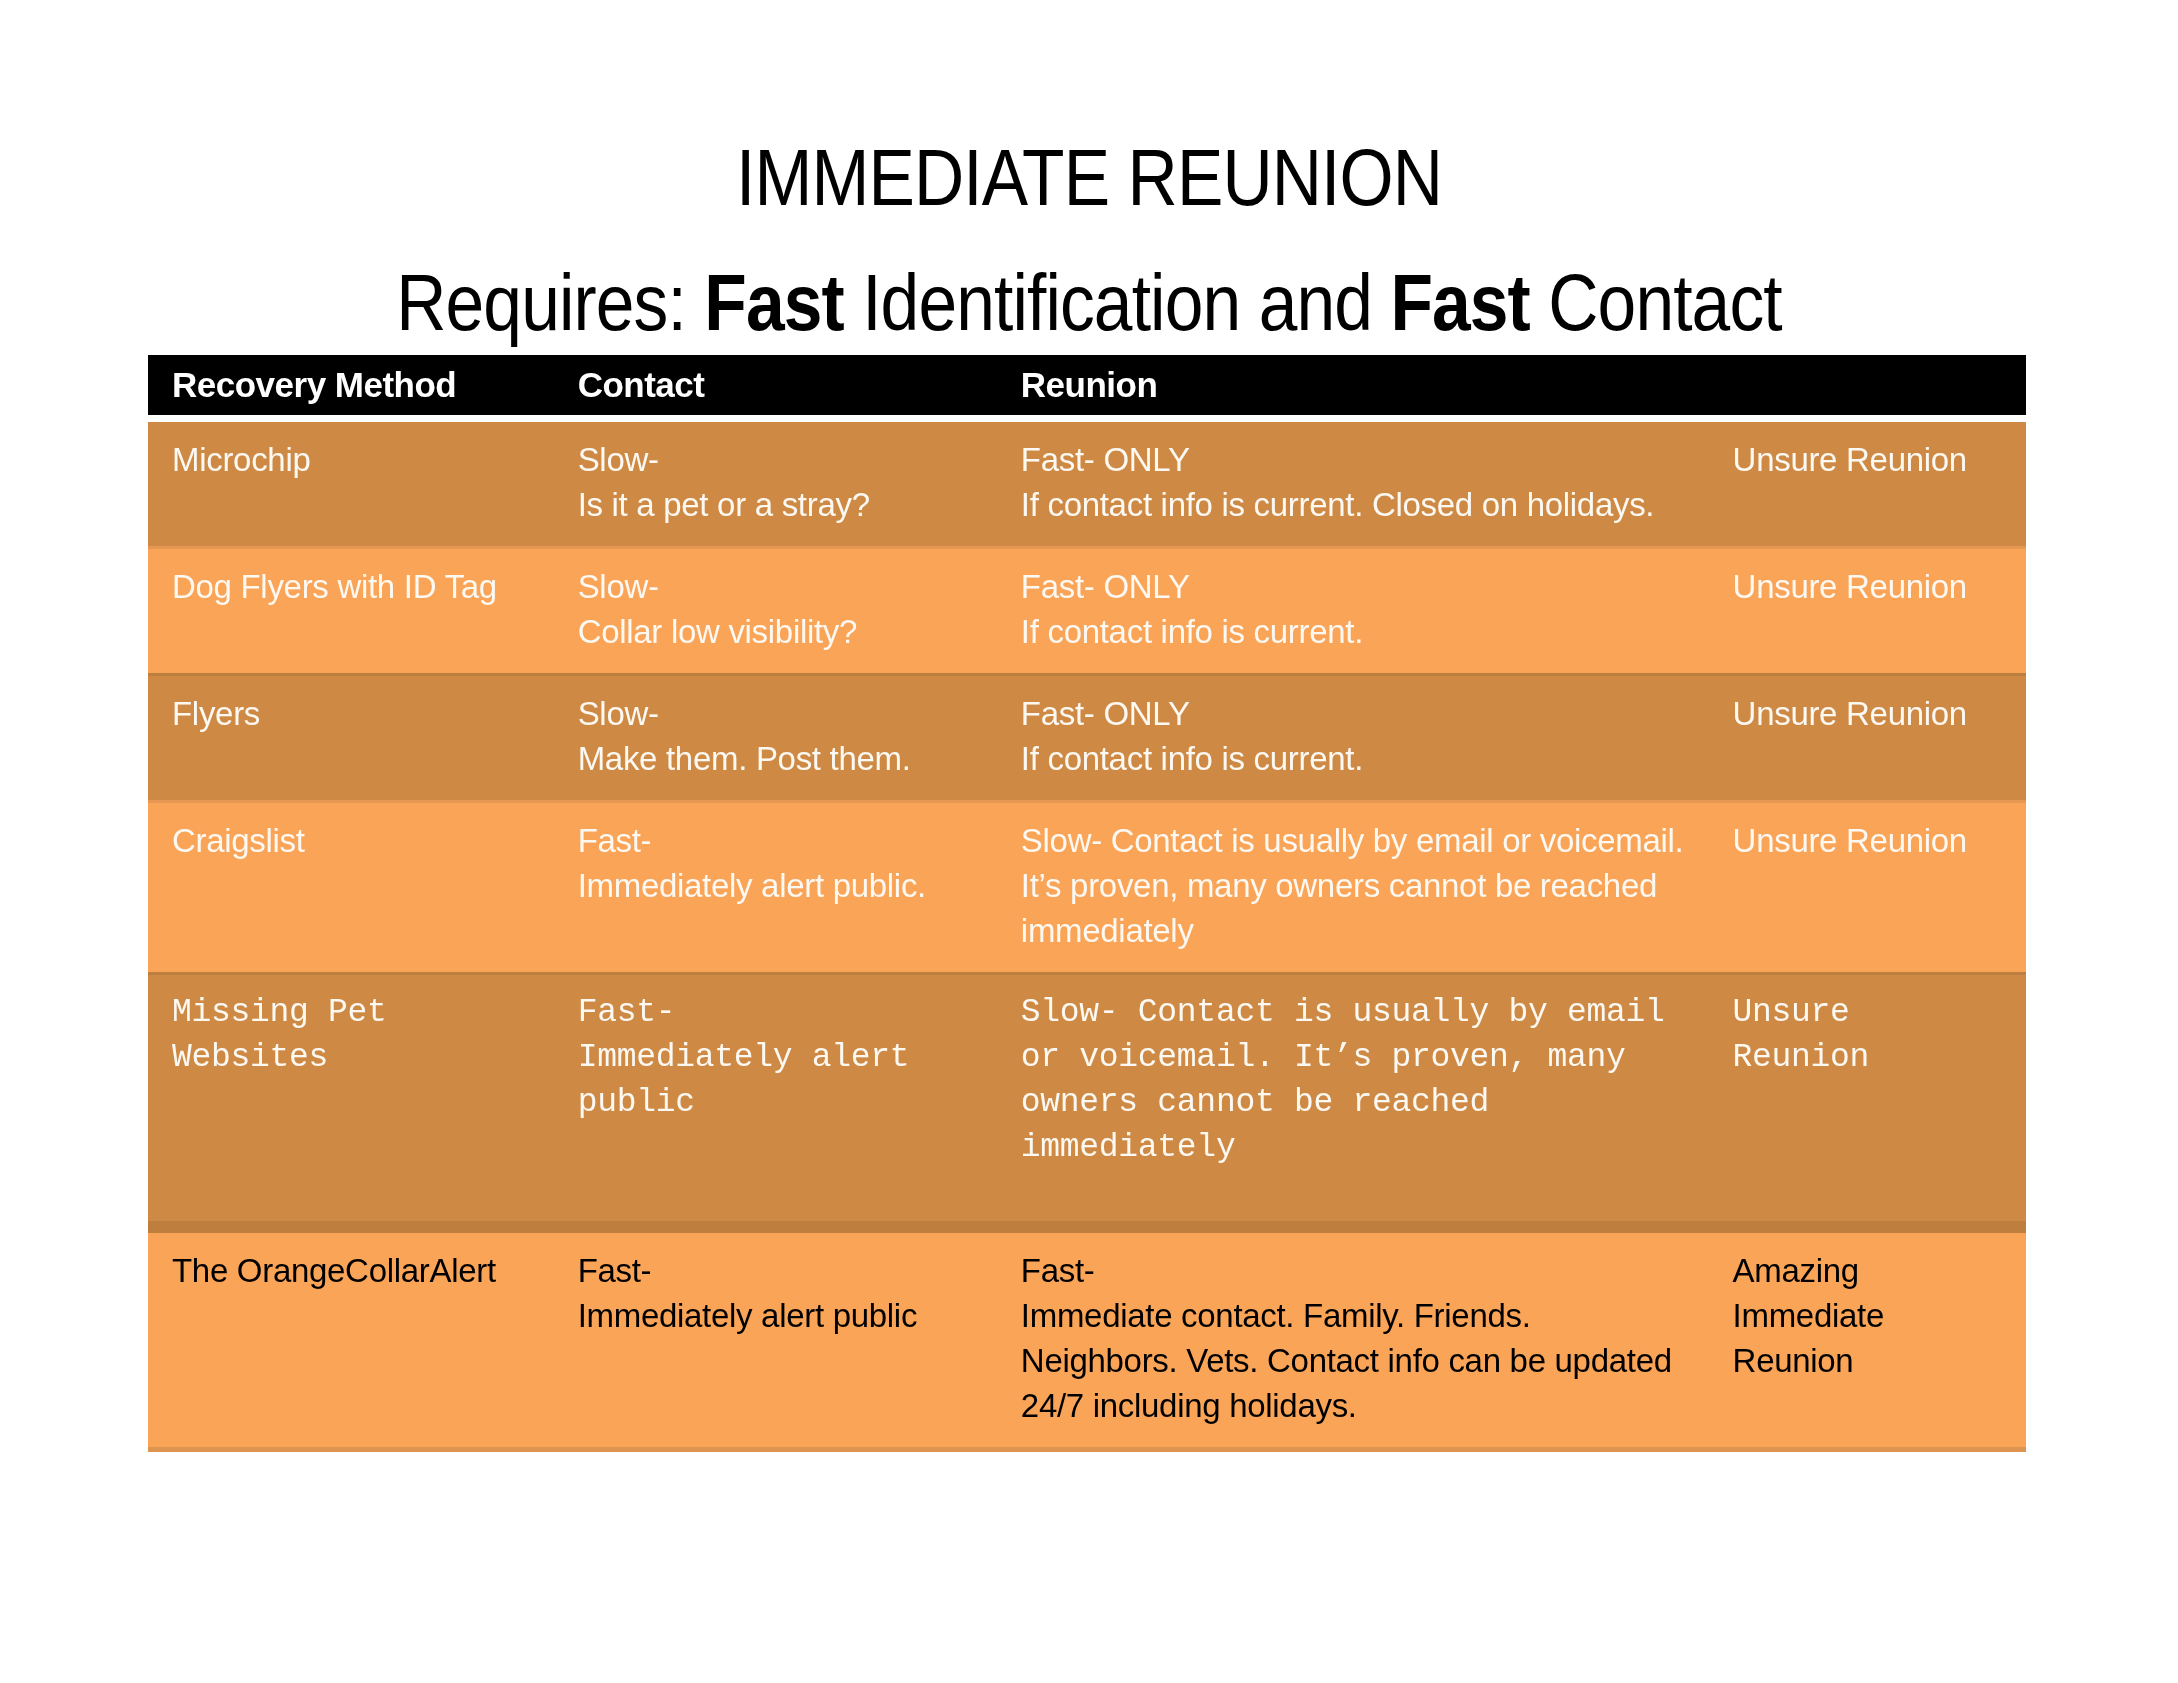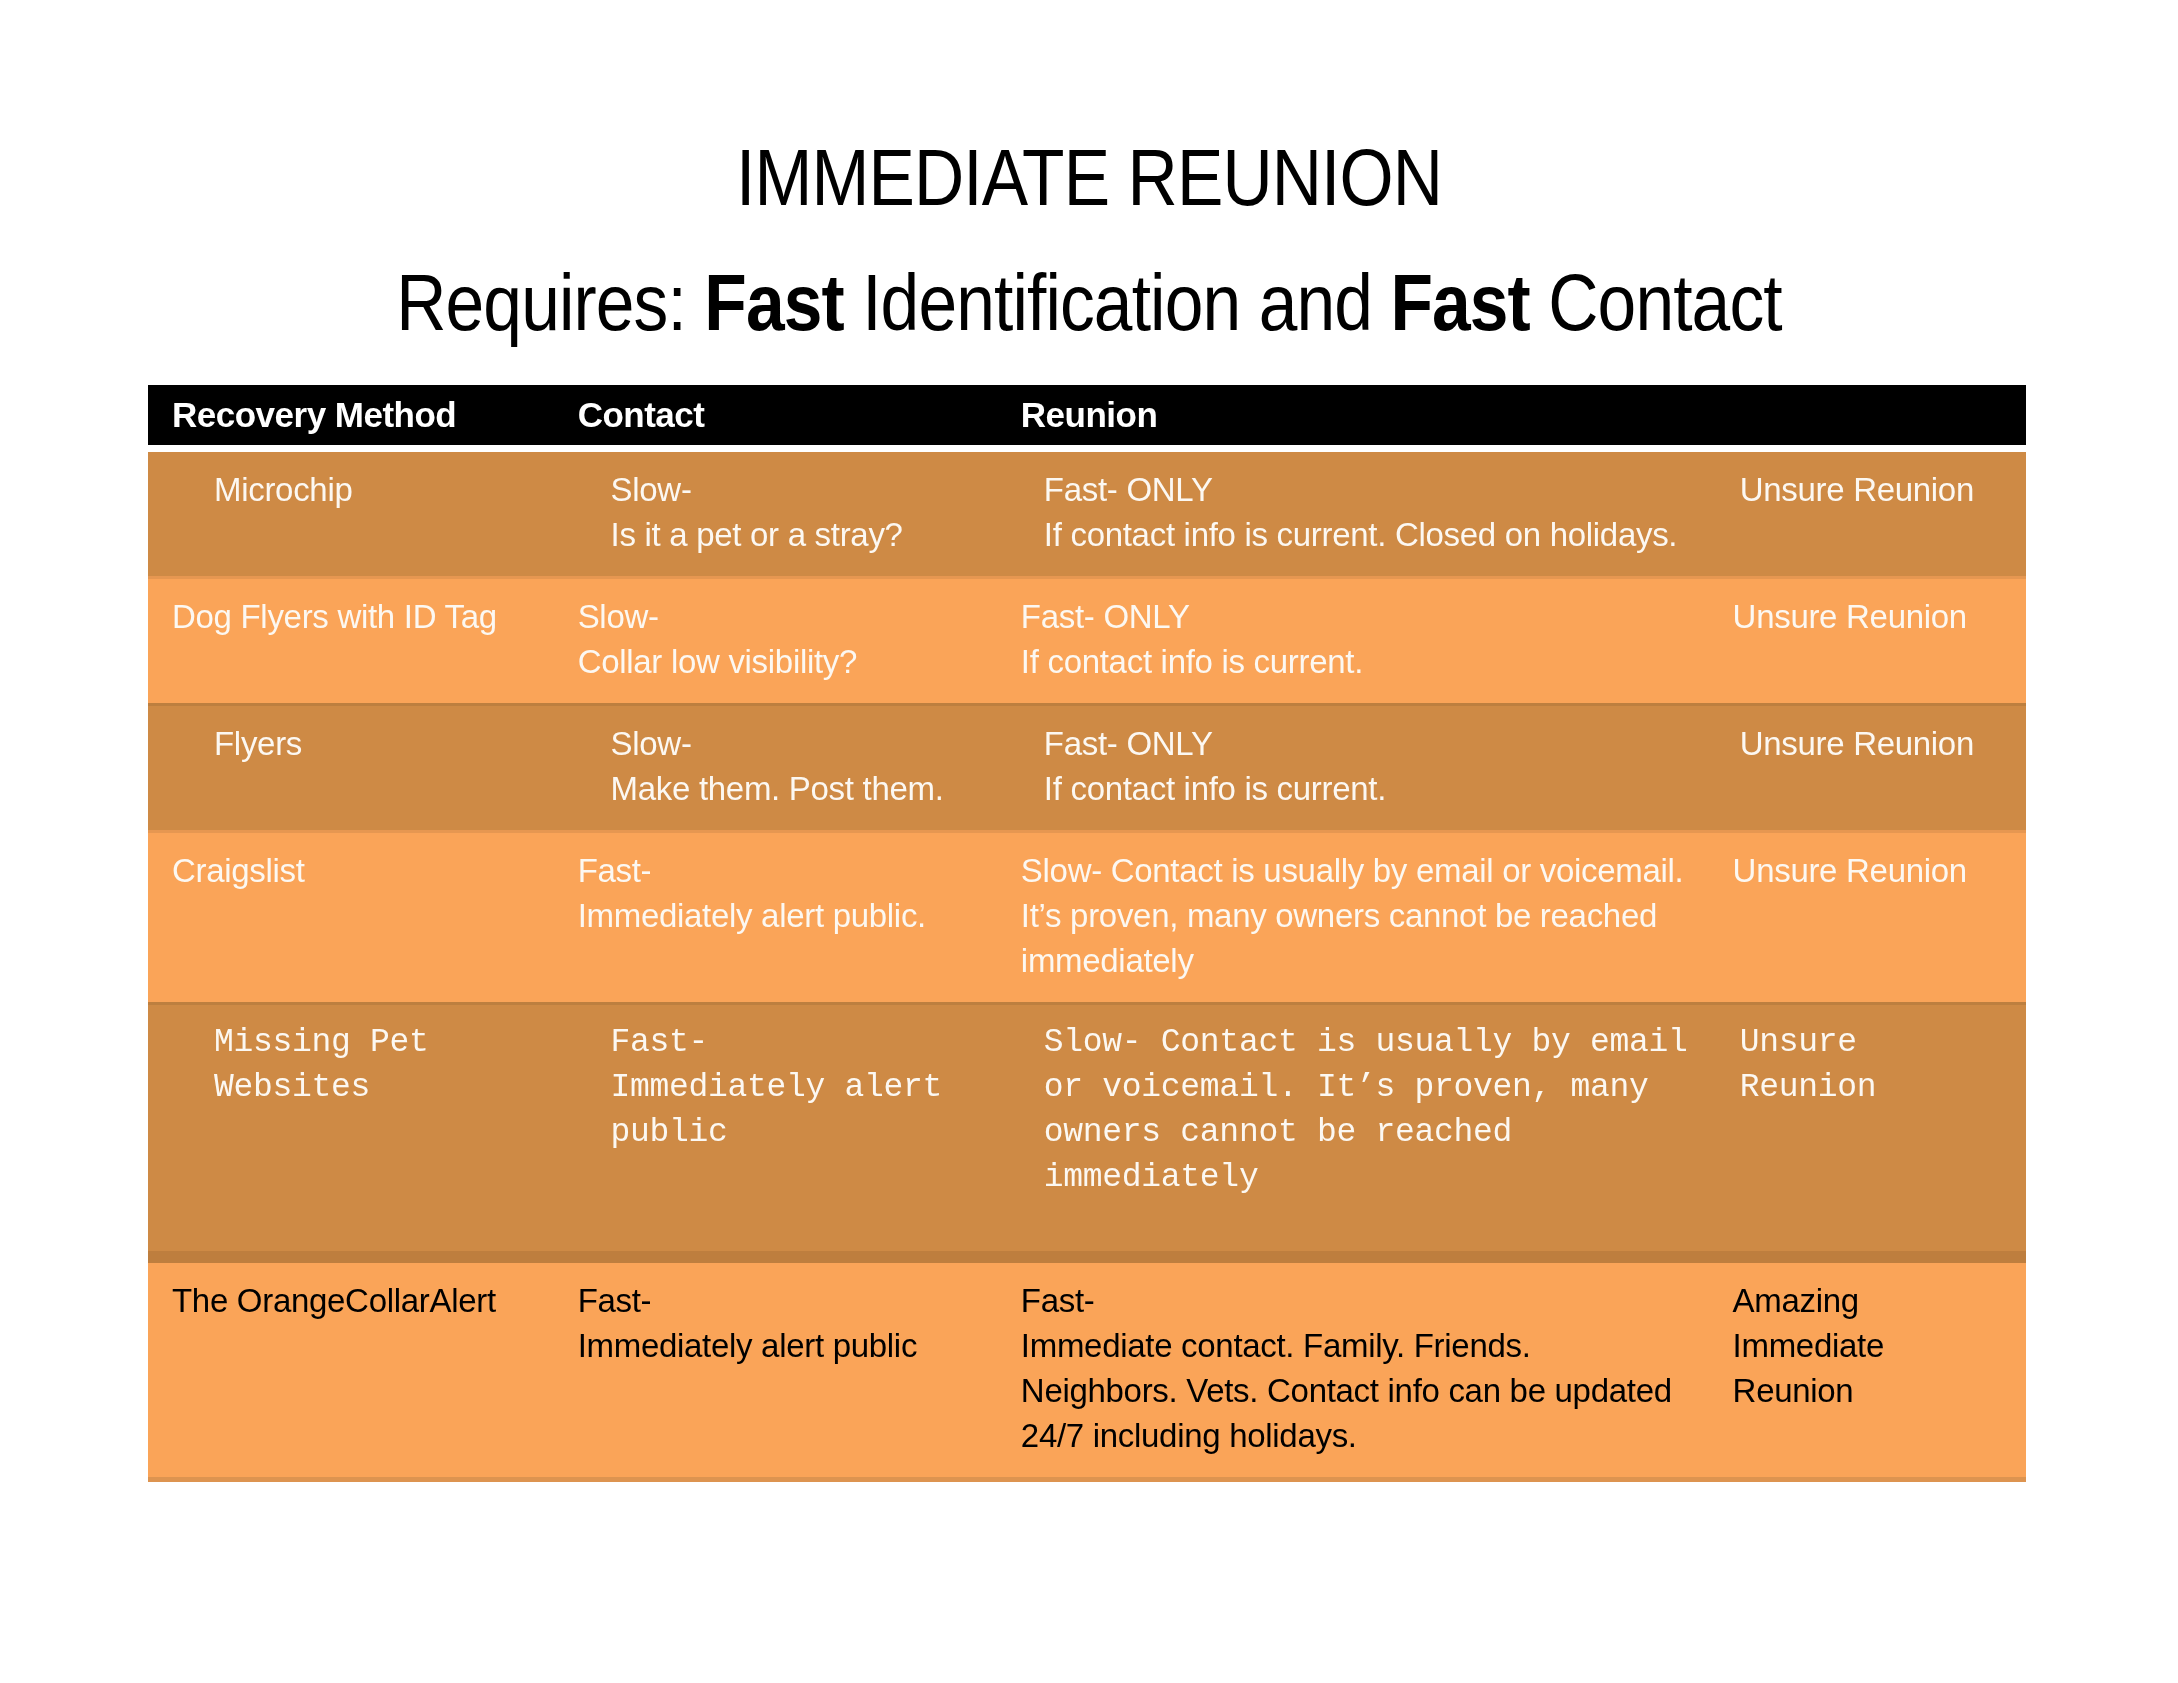--- a/index.html
+++ b/index.html
@@ -32,21 +32,21 @@
     transform: scaleX(0.88);
     transform-origin: 50% 50%;
     white-space: nowrap;
   }
   .title-line .b { font-weight: 700; }
 
   
   .table {
     position: absolute;
     left: 148px;
-    top: 377px;
+    top: 347px;
     width: 1878px;
   }
   .grid-row {
     display: grid;
     grid-template-columns: 21.6% 23.6% 37.9% 16.9%;
   }
   .header-row {
     background: var(--header-bg, #000);
     color: #fff;
     height: 67px;
@@ -60,21 +60,21 @@
     padding: 0 24px;
     white-space: nowrap;
     overflow: hidden;
   }
   .row {
     color: var(--row-text, #FCF8F2);
     font-size: 33px;
     line-height: 45px;
     letter-spacing: -0.3px;
   }
-  .row.dark  { background: var(--dark-row, #CE8A45); padding-left: 42px; }
+  .row.dark  { background: var(--dark-row, #CE8A45); }
   .row.light { background: var(--light-row, #FAA458); }
   .row + .row { border-top: 3px solid rgba(0,0,0,0.08); }
   .row.tall .cell { padding-bottom: 51px; font-family: Liberation Mono, monospace; }
   .row.emphasis {
     color: var(--emphasis-text, #000);
     font-weight: 400;
     border-top: 12px solid #BE7E3E;
   }
   .table-body .row:last-child { border-bottom: 5px solid #DD9450; }
   .cell {

